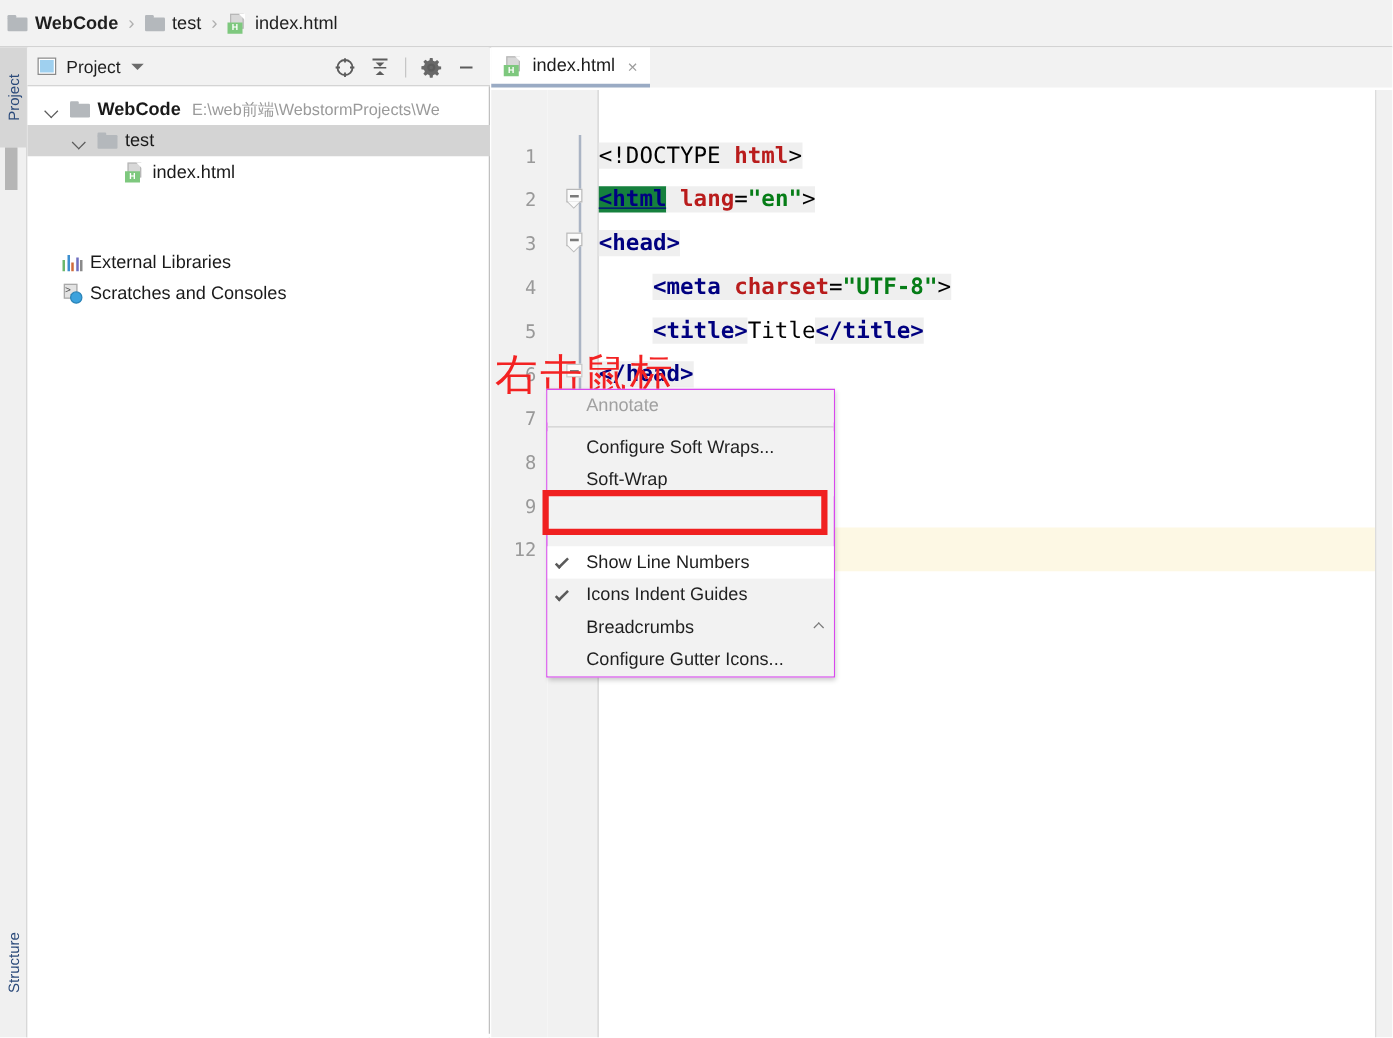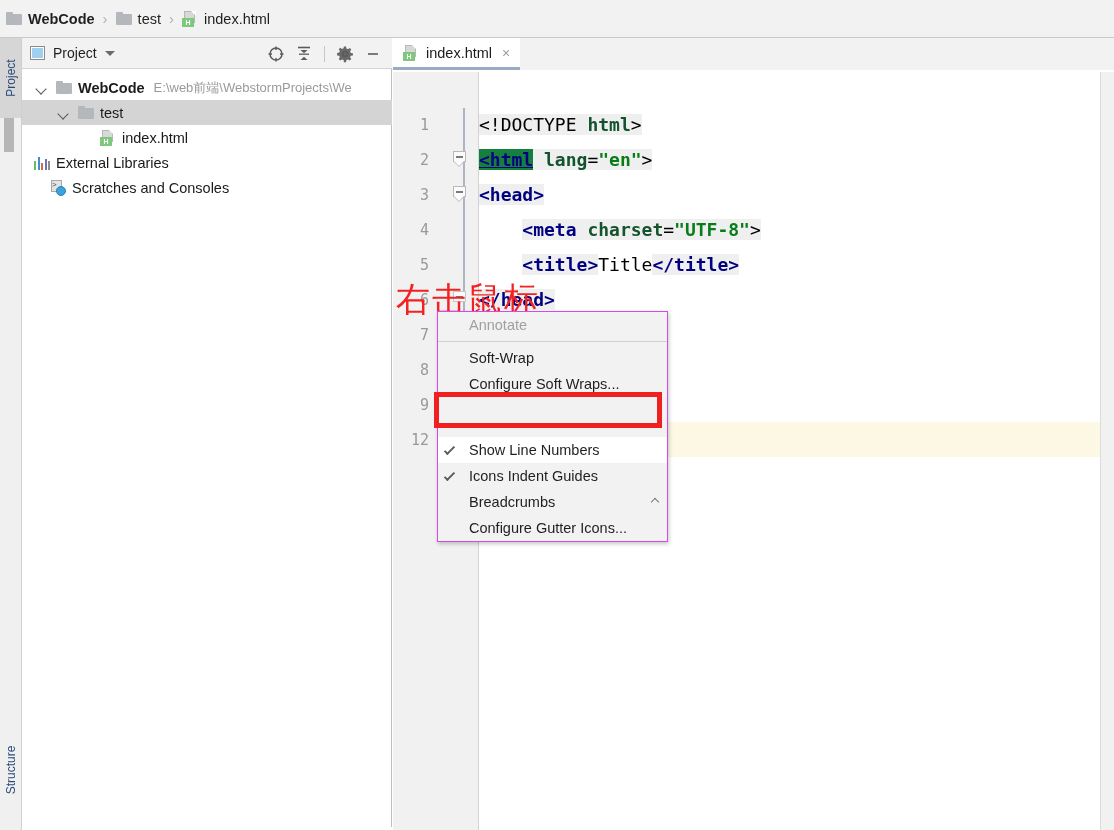--- a/index.html
+++ b/index.html
@@ -268,21 +268,21 @@
   }
   .codetext {
     position: absolute; left: 86px;
     font-family: "DejaVu Sans Mono", monospace;
     font-size: 18px; white-space: pre;
     letter-spacing: 0px;
   }
   .codetext .bg { background: #efefef; }
   .tag { color: #000080; font-weight: bold; }
   .punc { color: #000000; }
-  .attr { color: #14532d; font-weight: bold; }
+  .attr { color: #b91c1c; font-weight: bold; }
   .val  { color: #067d17; font-weight: bold; }
   .txt  { color: #000000; }
   .sel  { background: #15803d; text-decoration: underline; }
 
   .line-highlight {
     position: absolute; left: 86px; top: 0;
     width: 635px; height: 35px; background: #fdf8e4;
   }
   .line-highlight-gutter {
     position: absolute; left: 0; top: 0;
@@ -478,21 +478,21 @@
 
       <div class="tree-row" style="padding-left:78px;">
         <span class="ic-html">
           <span class="pg"></span>
             <span class="fold"></span>
             <span class="badge">H</span>
         </span>
         <span class="tree-label">index.html</span>
       </div>
 
-      <div class="tree-row" style="padding-left:12px;">
+      <div class="tree-row" style="padding-left:28px;margin-top:47px;">
         <span class="ic-lib">
           <i style="height:9px;background:#6cb86c;"></i>
           <i style="height:13px;background:#3c8fd0;"></i>
           <i style="height:7px;background:#d06c3c;"></i>
           <i style="height:11px;background:#6f6fc0;"></i>
           <i style="height:9px;background:#8a8a8a;"></i>
         </span>
         <span class="tree-label">External Libraries</span>
       </div>
 
@@ -614,25 +614,25 @@
 
   <div class="ctx-menu">
 
     <div class="ctx-item disabled">
       <span>Annotate</span>
     </div>
 
     <div class="ctx-sep"></div>
 
     <div class="ctx-item">
+      <span>Configure Soft Wraps...</span>
+    </div>
+
+    <div class="ctx-item">
       <span>Soft-Wrap</span>
-    </div>
-
-    <div class="ctx-item">
-      <span>Configure Soft Wraps...</span>
     </div>
 
     <div class="ctx-item ctx-white-block">
       <span class="ctx-check"></span>
       <span>Show Line Numbers</span>
     </div>
 
     <div class="ctx-item">
       <span class="ctx-check"></span>
       <span>Icons Indent Guides</span>

